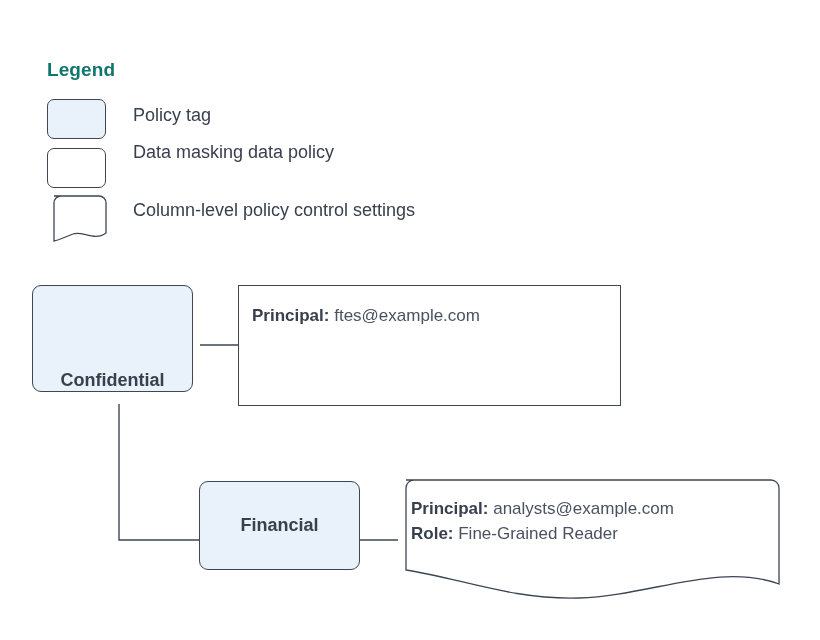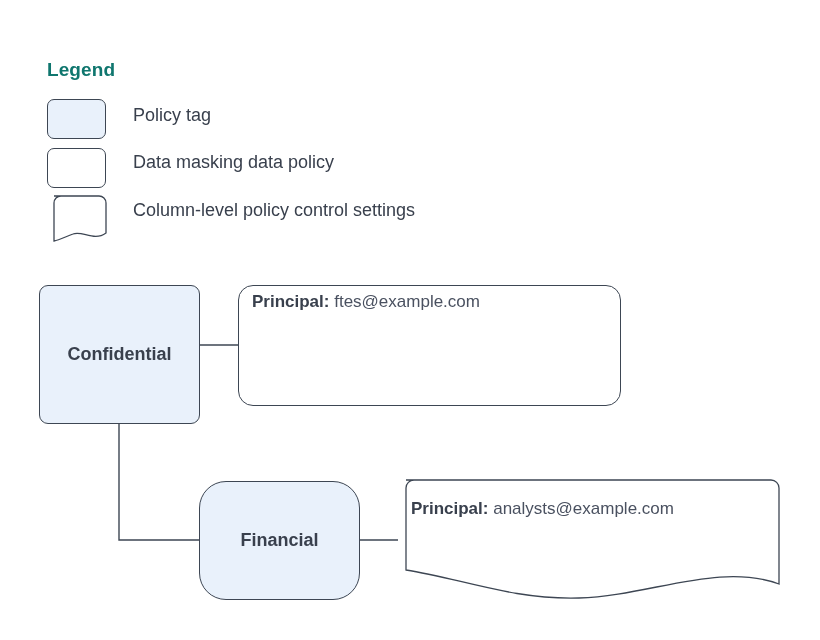--- a/index.html
+++ b/index.html
@@ -63,68 +63,68 @@
 
   .legend-label {
     position: absolute;
     left: 133px;
     font-size: 18px;
     font-weight: normal;
     color: #39404d;
     white-space: nowrap;
   }
   .legend-label.lb-tag      { top: 105px; }
-  .legend-label.lb-policy   { top: 152px; }
+  .legend-label.lb-policy   { top: 142px; }
   .legend-label.lb-settings { top: 200px; }
 
   
   .node {
     position: absolute;
     box-sizing: border-box;
     background: #e9f1fb;
     border: 1.4px solid #3d4653;
     border-radius: 9px;
     display: flex;
     align-items: center;
     justify-content: center;
     font-size: 18px;
     font-weight: bold;
     color: #39404d;
   }
   .node.node-confidential {
-    left: 39px;
+    left: 32px;
     top: 285px;
     width: 161px;
-    height: 139px;
+    height: 107px;
+    align-items: flex-end;
   }
   .node.node-financial {
     left: 199px;
     top: 481px;
     width: 161px;
-    height: 119px;
-    border-radius: 27px;
+    height: 89px;
   }
 
   
   .policy-box {
     position: absolute;
     box-sizing: border-box;
     font-size: 17px;
     color: #4a5160;
     line-height: 25px;
   }
   .policy-box.pb-masking {
     left: 238px;
     top: 285px;
     width: 383px;
     height: 121px;
     background: #ffffff;
     border: 1.3px solid #3d4653;
-    border-radius: 15px;
-    padding: 3px 0 0 13px;
+    border-radius: 0;
+    padding: 17px 0 0 13px;
   }
   .policy-box.pb-colaccess {
     left: 398px;
     top: 479px;
     width: 381px;
     height: 125px;
     padding: 0;
     background: transparent;
     border: none;
   }
@@ -187,14 +187,18 @@
     <span>ftes@example.com</span>
   </div>
 </div>
 
 <div class="policy-box pb-colaccess">
   <div class="wave-text">
     <div class="policy-line">
       <b>Principal:</b>
       <span>analysts@example.com</span>
     </div>
+    <div class="policy-line">
+      <b>Role:</b>
+      <span>Fine-Grained Reader</span>
+    </div>
   </div>
 </div>
 
 </body></html>

